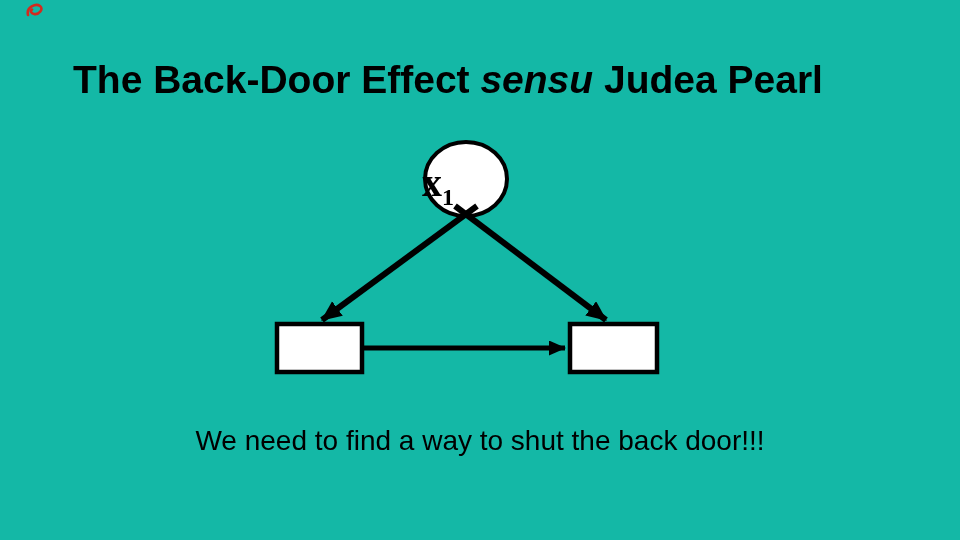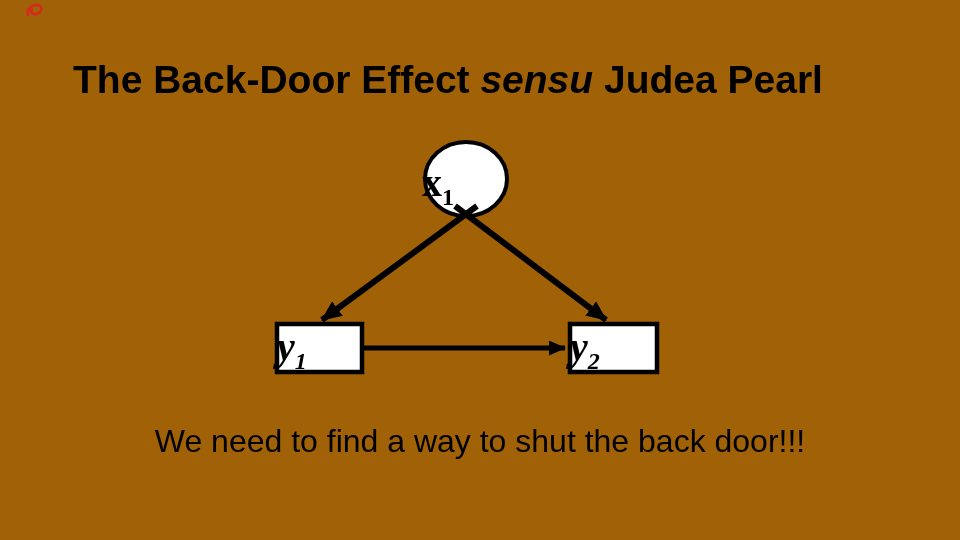--- a/index.html
+++ b/index.html
@@ -1,20 +1,20 @@
 <!DOCTYPE html>
 <html><head>
 <meta charset="utf-8">
 <style>
   * { margin:0; padding:0; box-sizing:border-box; }
   html,body { background:#ffffff; }
   .slide {
     position:relative;
     width:960px; height:540px;
-    background:#a16207;
+    background:#14b8a6;
     overflow:hidden;
     font-family:"Liberation Sans", sans-serif;
     color:#000000;
   }
   .red-mark {
     position:absolute; left:25px; top:2px;
     width:24px; height:18px;
   }
   .slide-title {
     position:absolute; left:73px; top:56px;
@@ -41,21 +41,21 @@
     font-size:24px;
     vertical-align:-9px;
   }
   .label-x1 { left:422px; top:142px; width:82px; height:74px; line-height:81px; }
   .label-y1 { left:277px; top:324px; width:85px; height:48px; line-height:45px; font-style:italic; }
   .label-y2 { left:570px; top:324px; width:87px; height:48px; line-height:45px; font-style:italic; }
   .caption {
     position:absolute; left:0; top:423px;
     width:960px;
     text-align:center;
-    font-size:32px; line-height:36px;
+    font-size:28px; line-height:36px;
     color:#000000;
   }
 </style>
 </head>
 <body>
 
 <div class="slide">
 
   <svg class="red-mark" viewBox="0 0 24 18">
     <path d="M3,13 C1,5 11,1 15,4 C19,7 14,13 9,12 C6,11.4 5,9 7,7.5" fill="none" stroke-width="2.6" stroke-linecap="round" stroke="#d42a1e"></path>
@@ -74,19 +74,17 @@
     <rect x="277" y="324" width="85" height="48" fill="#ffffff" stroke-width="4.5" stroke="#000000"></rect>
     <rect x="570" y="324" width="87" height="48" fill="#ffffff" stroke-width="4.5" stroke="#000000"></rect>
 
     <line x1="477" y1="206" x2="322" y2="320" stroke-width="6" marker-end="url(#ah)" stroke="#000000"></line>
     <line x1="455" y1="206" x2="606" y2="320" stroke-width="6" marker-end="url(#ah)" stroke="#000000"></line>
     <line x1="364" y1="348" x2="565" y2="348" stroke-width="5" marker-end="url(#ah)" stroke="#000000"></line>
   </svg>
 
   <div class="node-label label-x1"><span class="base">x</span><span class="sub" style="font-style:normal;">1</span></div>
 
-  <div class="node-label label-y1"><span class="base">y</span><span class="sub">1</span></div>
 
-  <div class="node-label label-y2"><span class="base">y</span><span class="sub">2</span></div>
 
   <div class="caption">We need to find a way to shut the back door!!!</div>
 
 </div>
 
 </body></html>

